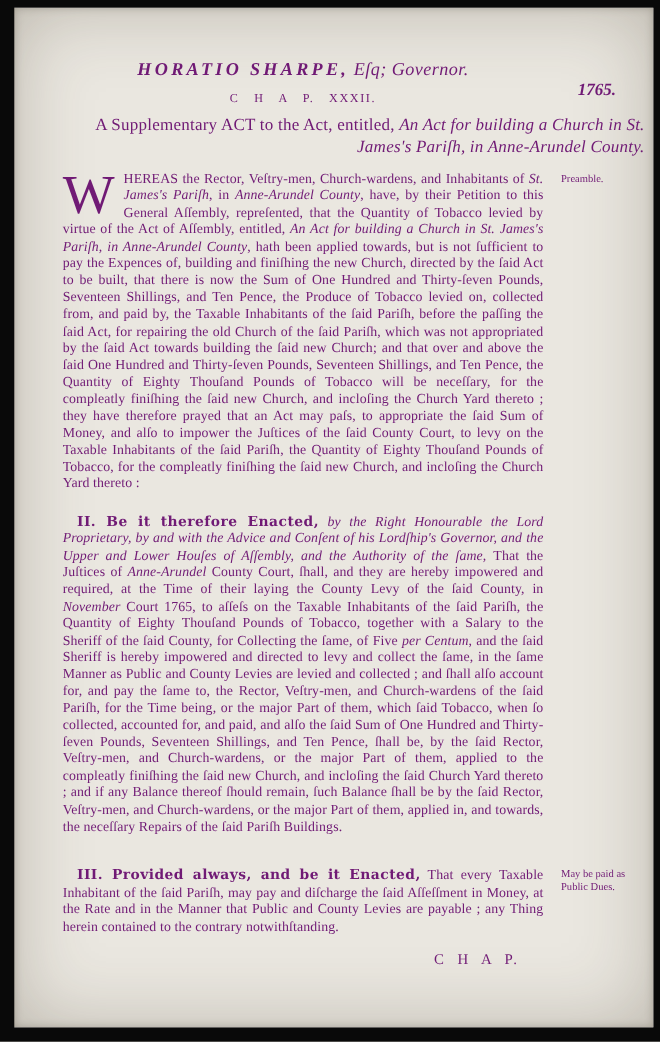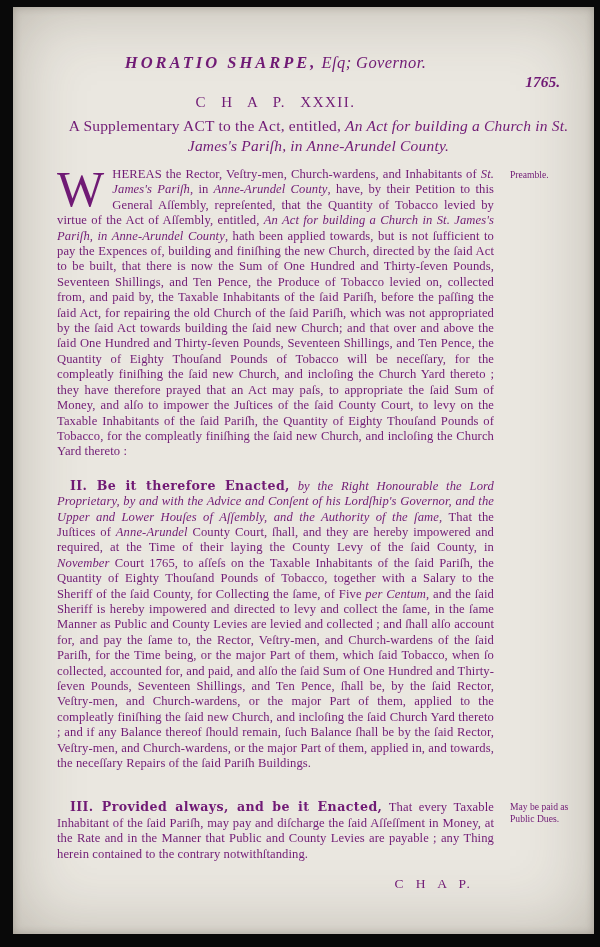--- a/index.html
+++ b/index.html
@@ -21,29 +21,29 @@
 
   
   .running-head { position: relative; font-style: italic; font-size: 16.5px; line-height: 20px; }
   .head-center { text-align: center; margin-right: 92px; white-space: nowrap; }
   .head-name { letter-spacing: 3px; font-weight: 600; }
   .head-honorific { letter-spacing: 0.4px; }
   .year { position: absolute; right: 26px; top: 19px; font-weight: bold; font-size: 15.5px; text-align: right; }
 
   
   .chap-heading {
-    margin-top: 21px; margin-right: 92px;
-    text-align: center; font-size: 15px; line-height: 16px;
+    margin-top: 9px; margin-right: 92px;
+    text-align: center; font-size: 11px; line-height: 16px;
     letter-spacing: 1.5px; word-spacing: 9px;
   }
 
   
   .act-title {
     margin: 6px 0 12px -6px;
-    text-align: center; font-size: 15.5px; line-height: 19.5px;
+    text-align: right; font-size: 15.5px; line-height: 19.5px;
     letter-spacing: 0.2px;
   }
 
   
   .section { position: relative; padding-right: 92px; margin-bottom: 18px; }
   .section.s2 { margin-bottom: 28px; }
   .section.s3 { margin-bottom: 0; }
   .body-text {
     margin: 0; text-align: justify;
     font-size: 12.6px; line-height: 15.4px;

